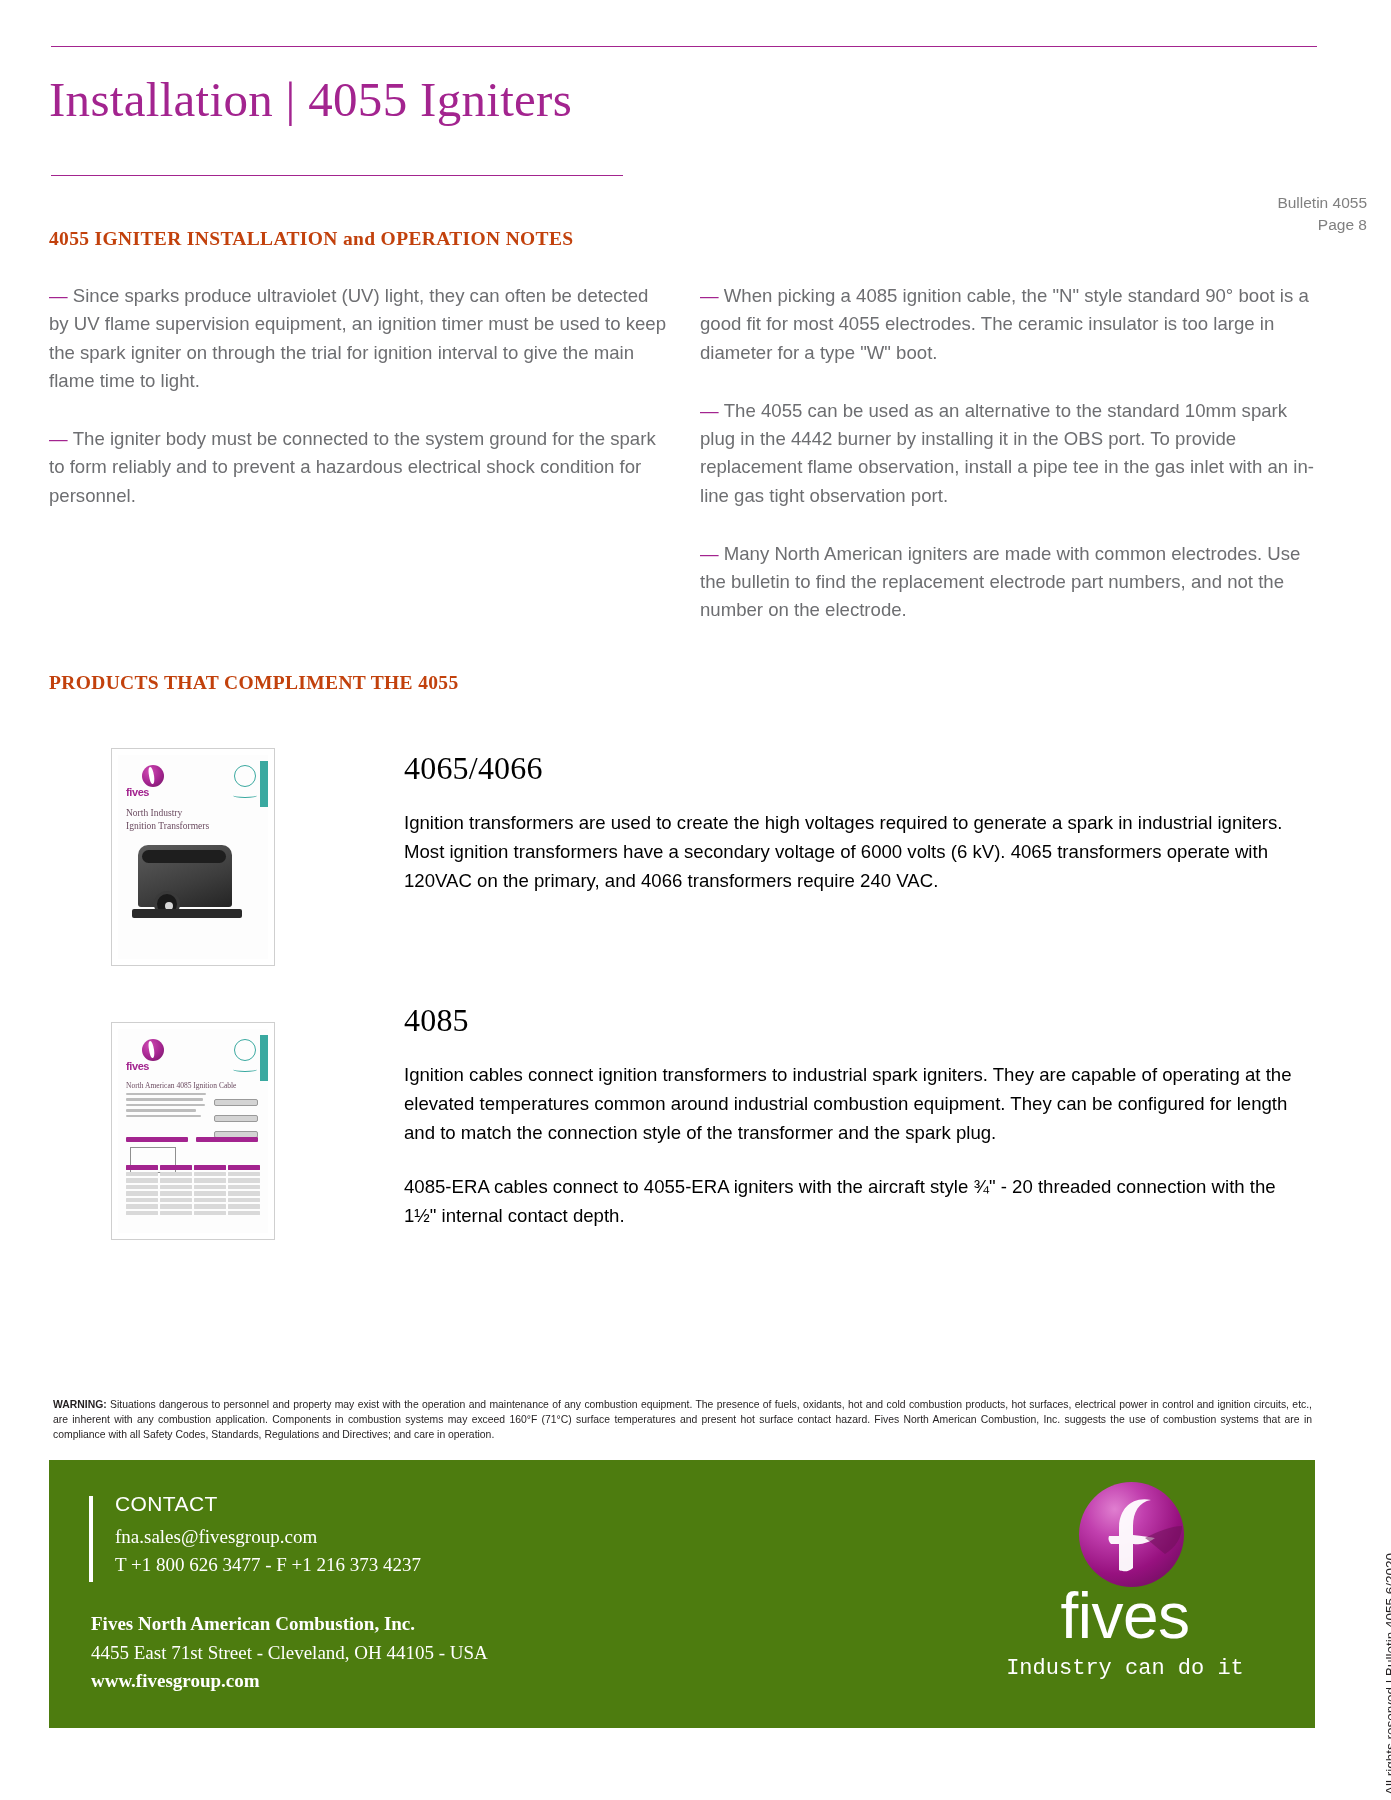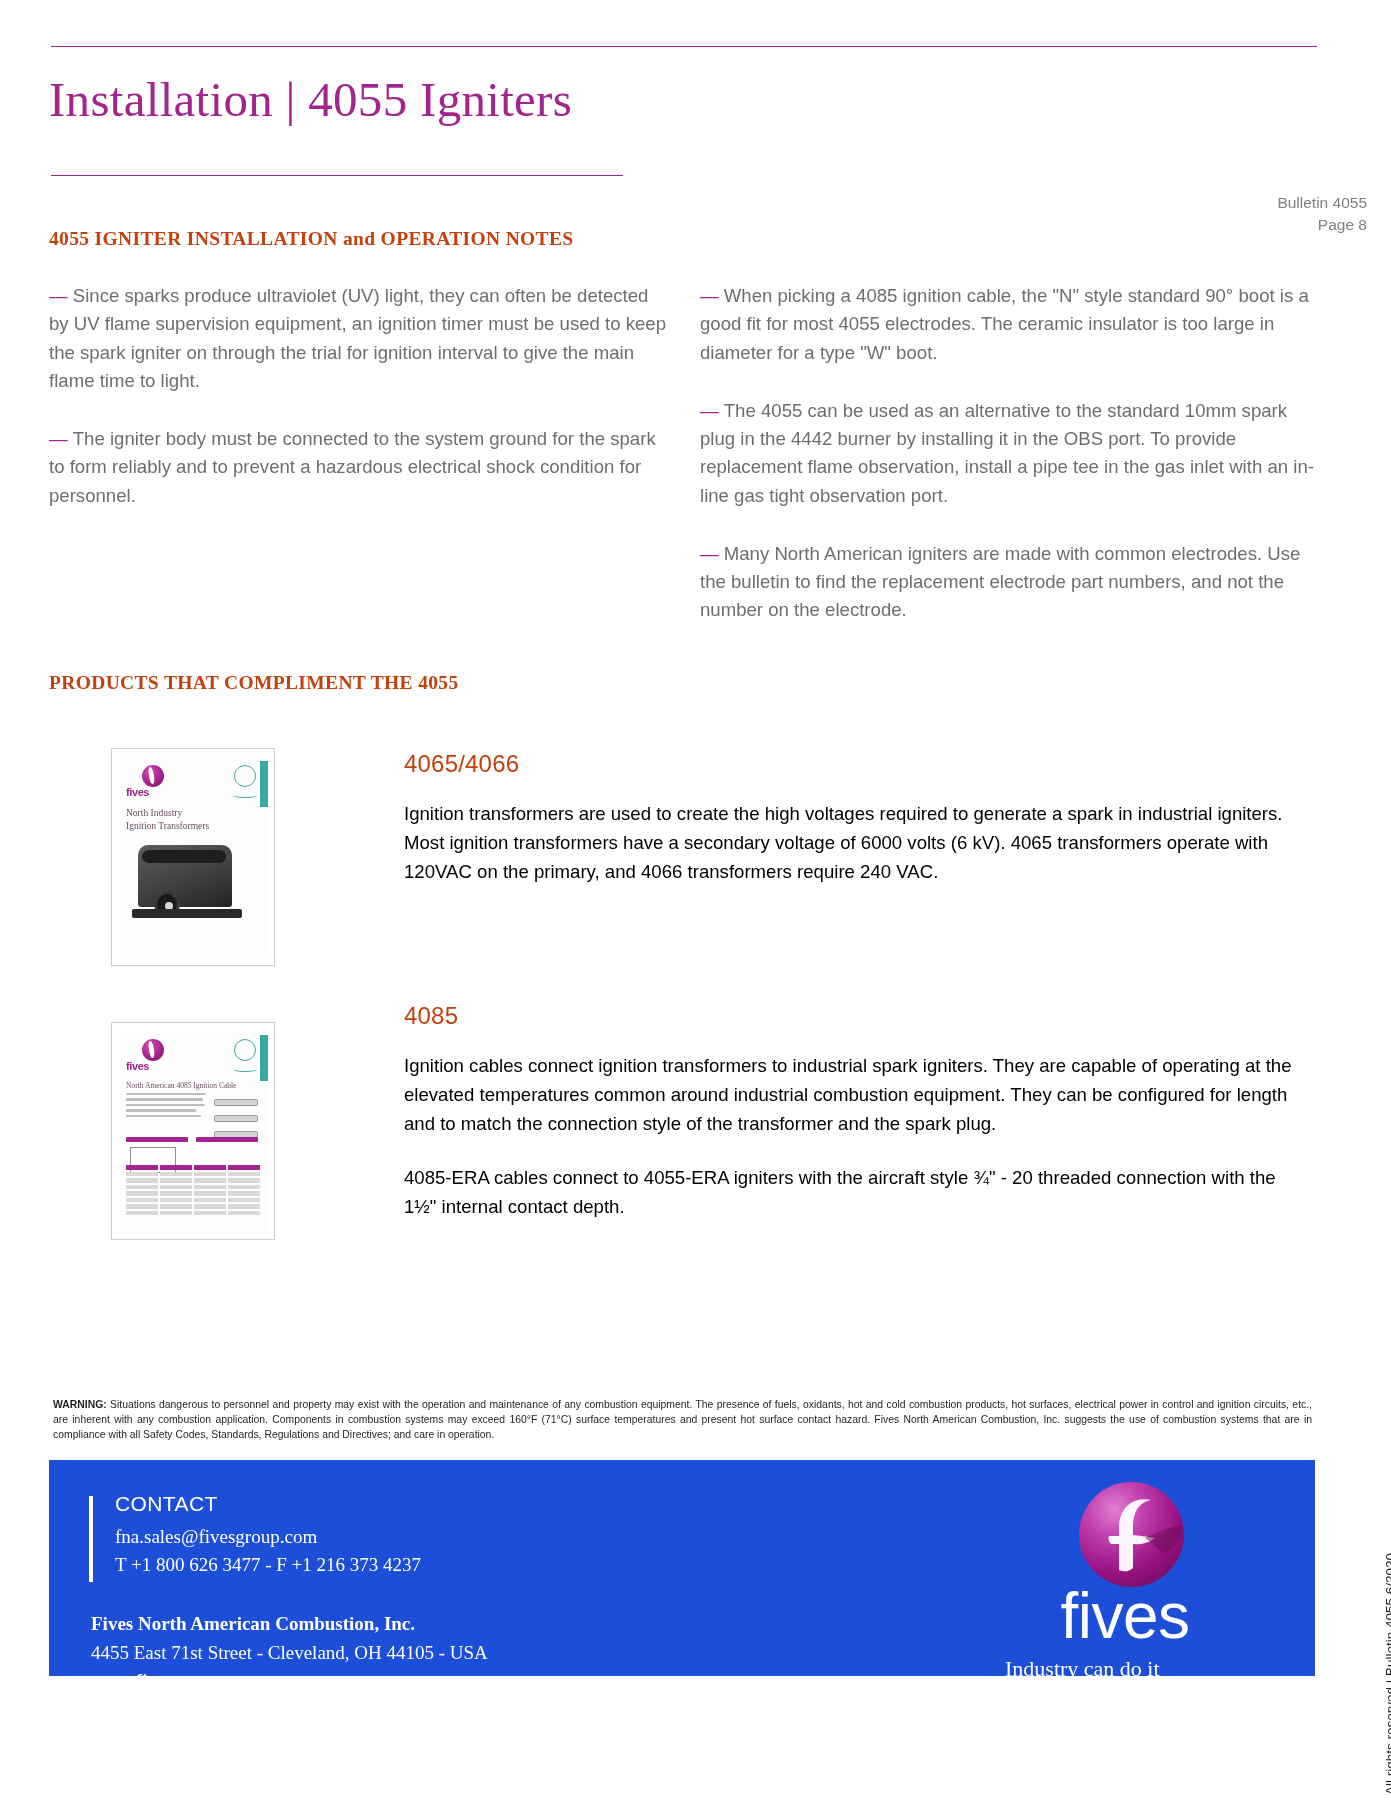--- a/index.html
+++ b/index.html
@@ -290,24 +290,24 @@
     width: 46px; height: 26px;
     border: 0.9px solid #8f8f8f;
   }
 
   
   .product-text { position: absolute; width: 905px; }
   #ptext-1 { left: 404px; top: 750px; }
   #ptext-2 { left: 404px; top: 1002px; }
 
   .product-title {
-    font-size: 24px;
-    color: #c2410c;
+    font-size: 32px;
+    color: #000000;
     margin-bottom: 22px;
-    font-family: Liberation Sans, sans-serif;
+    font-family: Liberation Serif, serif;
     letter-spacing: 0.2px;
   }
   .product-p {
     color: #000000;
     font-size: 18.6px;
     line-height: 1.55;
     margin-bottom: 26px;
     font-family: "Liberation Sans", sans-serif;
   }
   .product-p:last-child { margin-bottom: 0; }
@@ -322,22 +322,22 @@
     color: #231f20;
     text-align: justify;
     font-family: "Liberation Sans", sans-serif;
   }
   .warning b { font-weight: 700; }
 
   
   .footer {
     position: absolute;
     left: 49px; top: 1460px;
-    width: 1266px; height: 216px;
-    background: #1d4ed8;
+    width: 1266px; height: 268px;
+    background: #4d7c0f;
   }
   .footer-accent {
     position: absolute;
     left: 40px; top: 36px;
     width: 4px; height: 86px;
     background: #ffffff;
   }
   .contact-block {
     position: absolute;
     left: 66px; top: 32px;
@@ -391,22 +391,22 @@
     font-size: 64px;
     color: #ffffff;
     font-family: "Liberation Sans", sans-serif;
     letter-spacing: -0.5px;
     line-height: 1;
   }
   .logo-tag {
     position: absolute;
     left: 0; top: 178px;
     width: 240px;
-    text-align: left;
-    font-family: Liberation Serif, serif;
+    text-align: center;
+    font-family: Liberation Mono, monospace;
     font-size: 22px;
     color: #ffffff;
   }
 
   
   .copyright {
     position: absolute;
     right: 8px;
     top: 1150px;
     transform-origin: right top;

